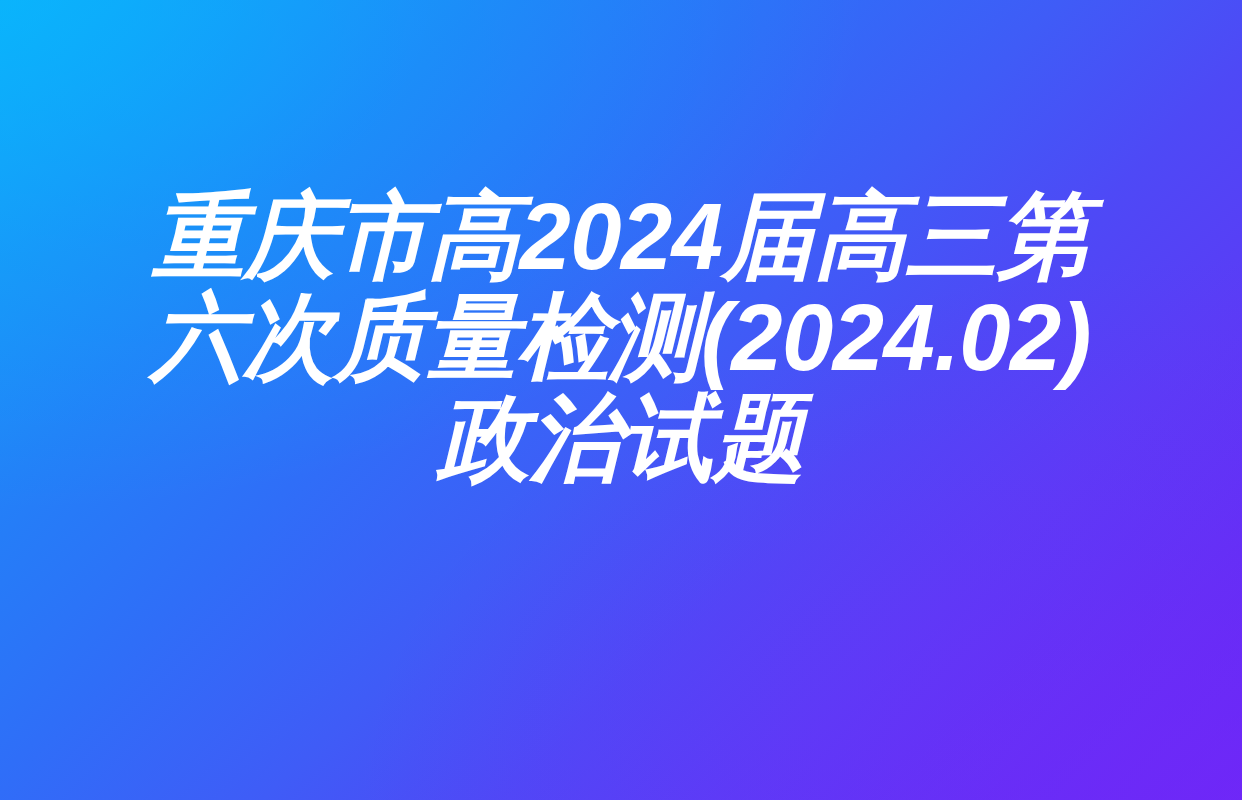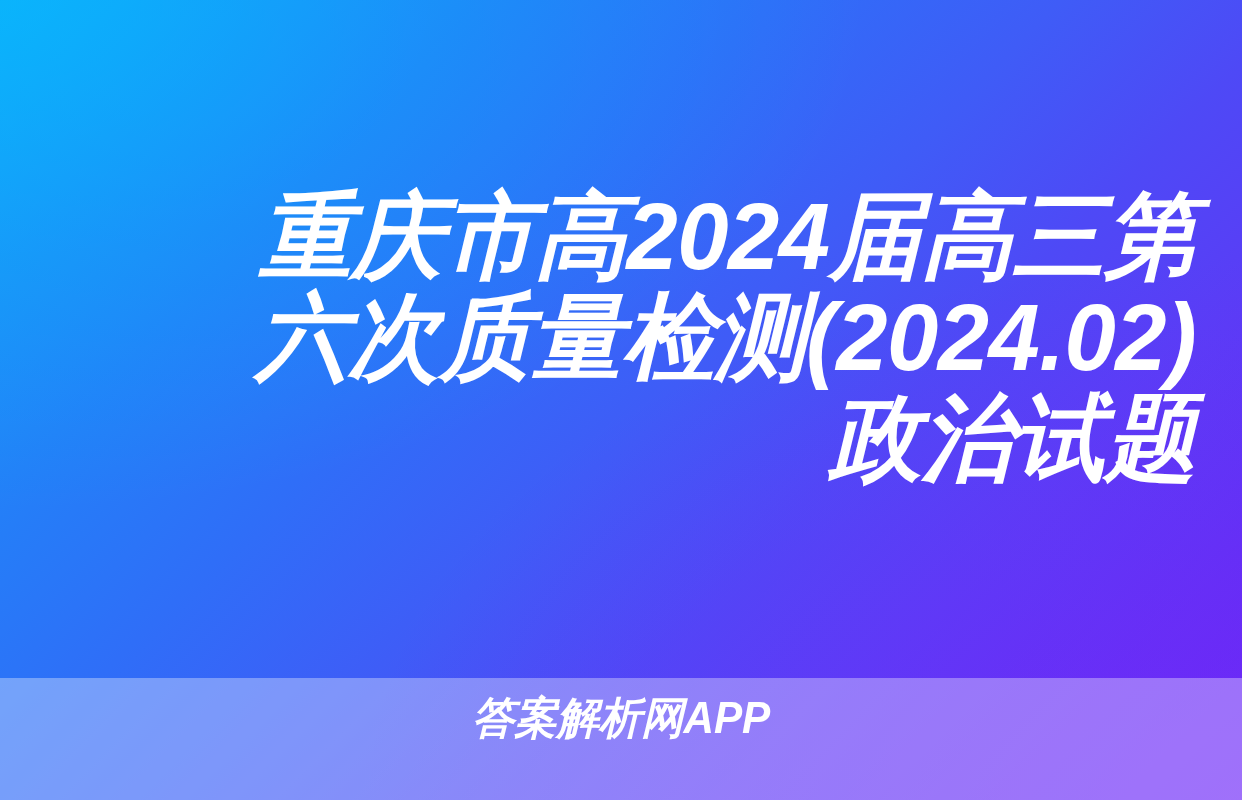--- a/index.html
+++ b/index.html
@@ -46,22 +46,22 @@
         rgba(120, 40, 250, 0.0) 62%);
     pointer-events: none;
   }
 
   .title-block {
     position: absolute;
     left: 0;
     right: 0;
     top: 186px;
     z-index: 2;
-    text-align: right;
-    padding: 0 28px;
+    text-align: center;
+    padding: 0 10px;
     box-sizing: border-box;
   }
 
   .title-line {
     display: block;
     color: #ffffff;
     font-size: 94px;
     line-height: 101px;
     font-weight: 700;
     font-style: italic;
@@ -105,17 +105,14 @@
 <body>
 
 <div class="poster">
 
   <div class="title-block">
     <span class="title-line l1">重庆市高2024届高三第</span>
     <span class="title-line l2">六次质量检测(2024.02)</span>
     <span class="title-line l3">政治试题</span>
   </div>
 
-  <div class="footer-band">
-    <span class="footer-text">答案解析网APP</span>
-  </div>
 
 </div>
 
 </body></html>

